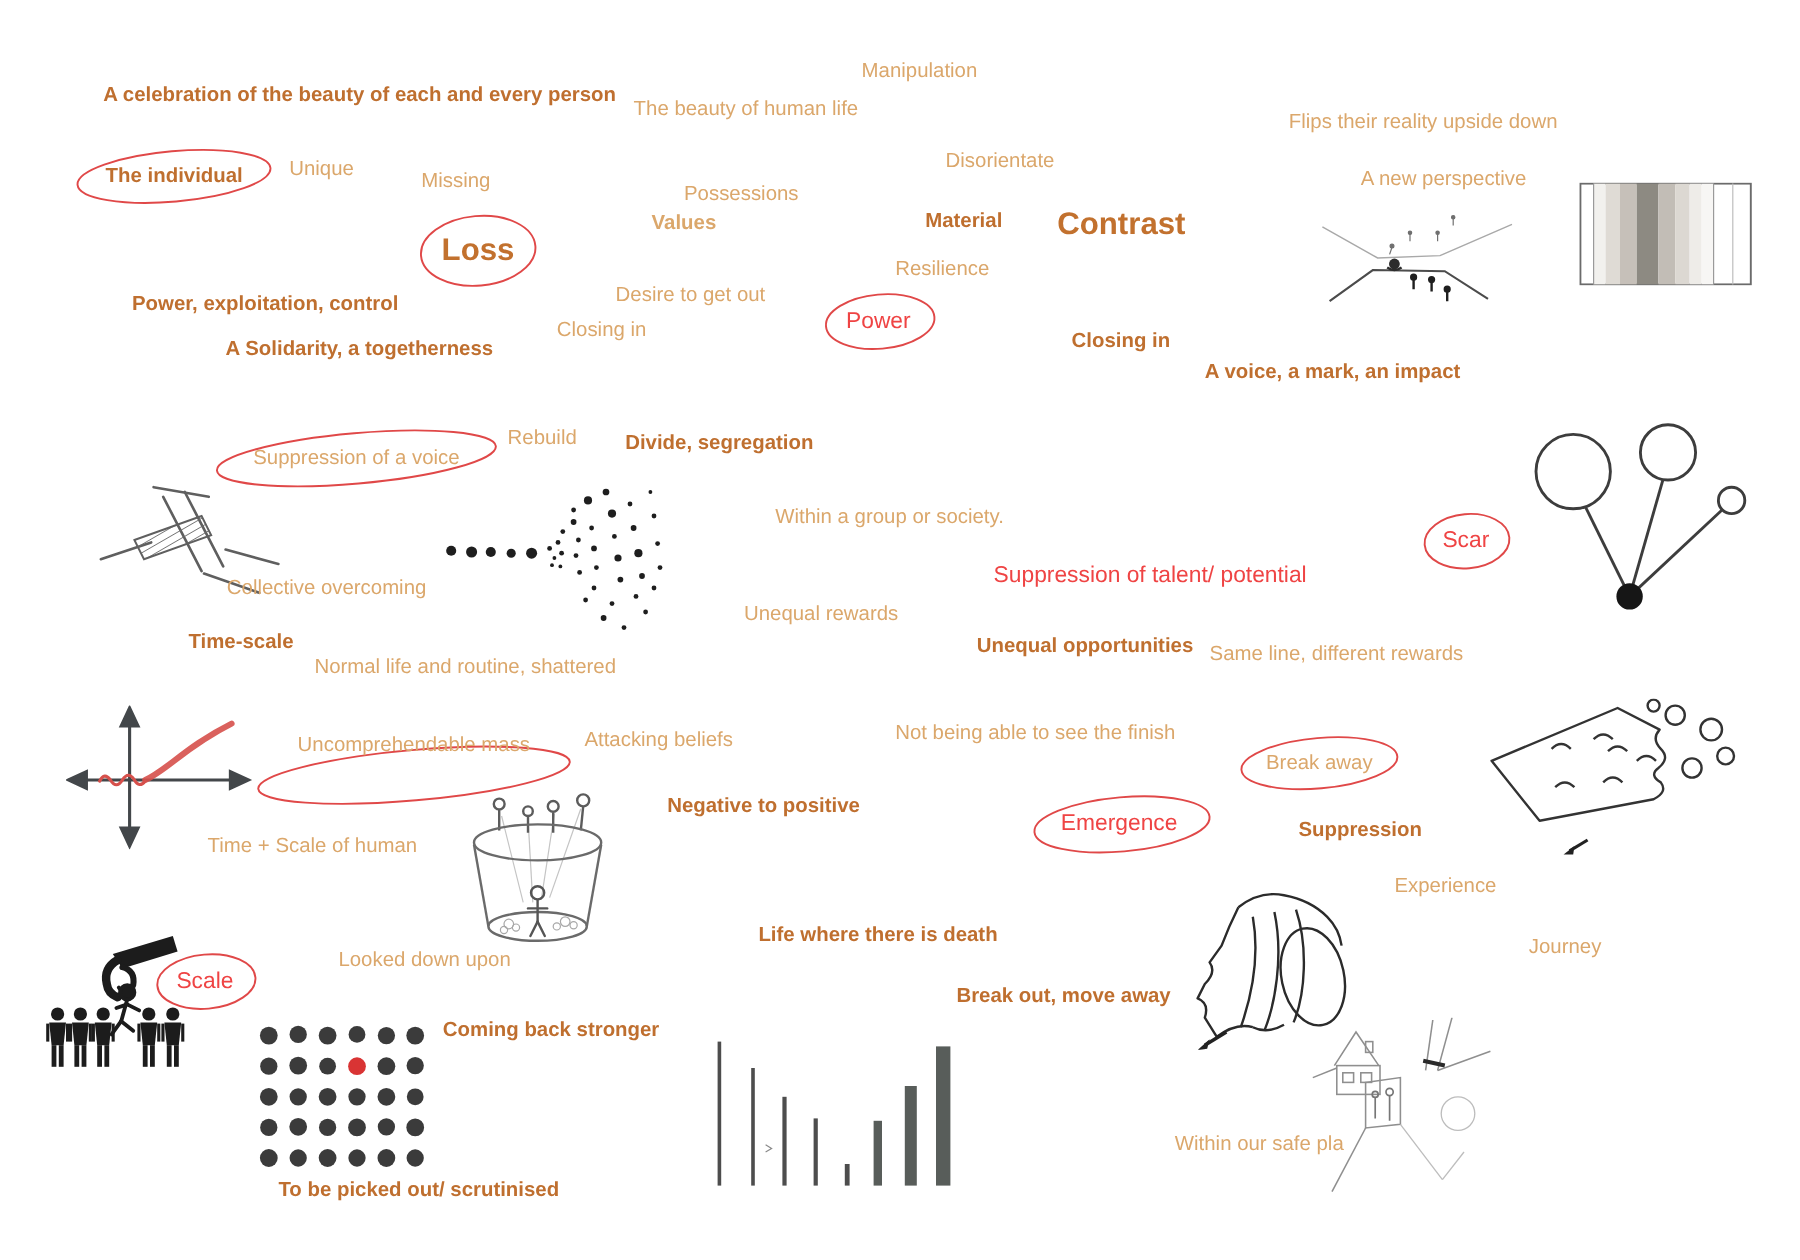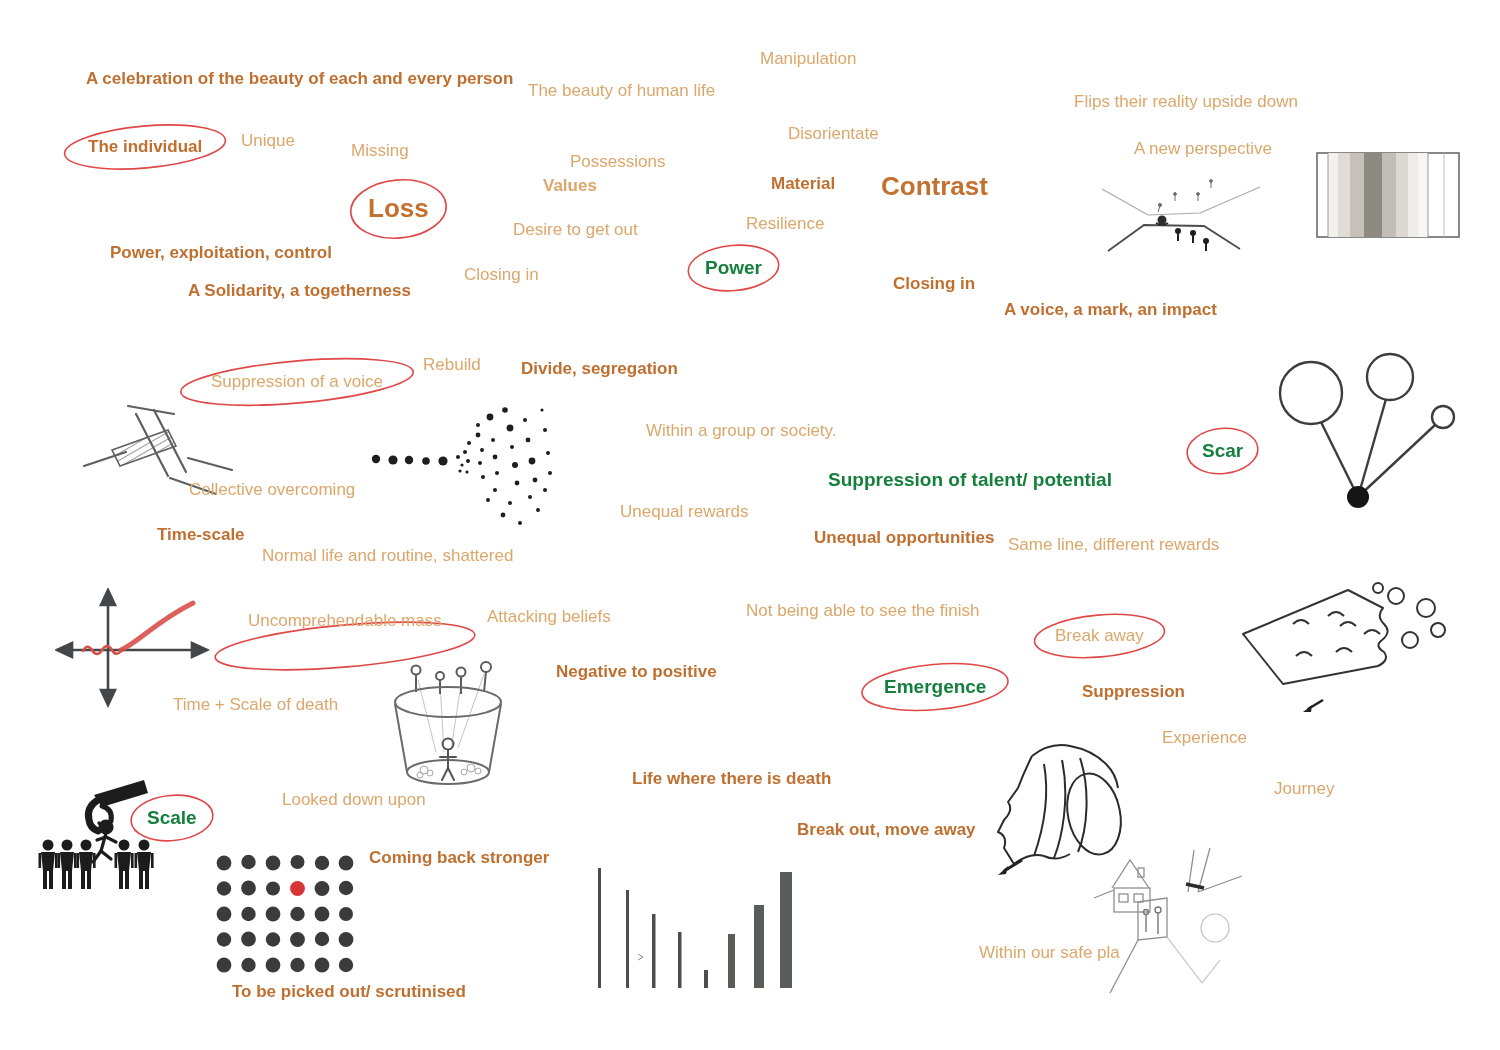--- a/index.html
+++ b/index.html
@@ -3,21 +3,21 @@
 <meta charset="utf-8">
 <style>
   html,body{margin:0;padding:0;background:#fff;}
   #board{
     position:relative;width:1500px;height:1050px;background:#ffffff;
     font-family:"Liberation Sans",sans-serif;overflow:hidden;
   }
   .label{position:absolute;white-space:nowrap;line-height:1.15;}
   .label.light{font-size:17px;font-weight:400;color:#dba76b;}
   .label.bold{font-size:17px;font-weight:700;color:#bf6f2f;}
-  .label.med{font-size:19px;font-weight:700;color:#15803d;}
+  .label.med{font-size:19px;font-weight:400;color:#ef4444;}
   .label.big{font-size:26px;font-weight:700;color:#c2712e;}
   .sk{position:absolute;}
   #circles-layer{position:absolute;left:0;top:0;pointer-events:none;}
 </style>
 </head>
 <body>
 
 <div id="board">
 
   <svg class="sk" style="left:82px;top:398px" width="180" height="110" viewBox="0 0 180 110">
@@ -365,35 +365,35 @@
       <ellipse cx="297" cy="382" rx="116.64" ry="21" transform="rotate(-5 297 382)" fill="none" stroke="#e04848" stroke-width="1.6"></ellipse>
       <ellipse cx="1222.5" cy="451" rx="35.42" ry="22.6" transform="rotate(-5 1222.5 451)" fill="none" stroke="#e04848" stroke-width="1.6"></ellipse>
       <ellipse cx="345" cy="646" rx="130.28" ry="21" transform="rotate(-5 345 646)" fill="none" stroke="#e04848" stroke-width="1.6"></ellipse>
       <ellipse cx="1099.5" cy="636" rx="65.18" ry="21" transform="rotate(-5 1099.5 636)" fill="none" stroke="#e04848" stroke-width="1.6"></ellipse>
       <ellipse cx="935" cy="687" rx="73.24000000000001" ry="22.6" transform="rotate(-5 935 687)" fill="none" stroke="#e04848" stroke-width="1.6"></ellipse>
       <ellipse cx="172" cy="818" rx="41" ry="22.6" transform="rotate(-5 172 818)" fill="none" stroke="#e04848" stroke-width="1.6"></ellipse>
     </svg>
 
   <div id="labels-layer">
       <div class="label bold" style="left: 86px; top: 69px;">A celebration of the beauty of each and every person</div>
-      <div class="label light" style="left: 760px; top: 49px;">Manipulation</div>
+      <div class="label light" style="left: 718px; top: 49px;">Manipulation</div>
       <div class="label light" style="left: 528px; top: 81px;">The beauty of human life</div>
       <div class="label light" style="left: 1074px; top: 92px;">Flips their reality upside down</div>
       <div class="label bold" style="left: 88px; top: 137px;">The individual</div>
       <div class="label light" style="left: 241px; top: 131px;">Unique</div>
       <div class="label light" style="left: 351px; top: 141px;">Missing</div>
       <div class="label light" style="left: 788px; top: 124px;">Disorientate</div>
       <div class="label light" style="left: 1134px; top: 139px;">A new perspective</div>
       <div class="label light" style="left: 570px; top: 152px;">Possessions</div>
       <div class="label light" style="left: 543px; top: 176px; font-weight: bold;">Values</div>
       <div class="label bold" style="left: 771px; top: 174px;">Material</div>
       <div class="label big" style="left: 881px; top: 172px;">Contrast</div>
       <div class="label big" style="left: 368px; top: 194px;">Loss</div>
       <div class="label light" style="left: 746px; top: 214px;">Resilience</div>
-      <div class="label light" style="left: 513px; top: 220px; text-align: center;">Desire to get out</div>
+      <div class="label light" style="left: 513px; top: 236px; text-align: center;">Desire to get out</div>
       <div class="label bold" style="left: 110px; top: 243px;">Power, exploitation, control</div>
       <div class="label med" style="left: 705px; top: 257px;">Power</div>
       <div class="label light" style="left: 464px; top: 265px;">Closing in</div>
       <div class="label bold" style="left: 893px; top: 274px;">Closing in</div>
       <div class="label bold" style="left: 188px; top: 281px;">A Solidarity, a togetherness</div>
       <div class="label bold" style="left: 1004px; top: 300px;">A voice, a mark, an impact</div>
       <div class="label light" style="left: 423px; top: 355px;">Rebuild</div>
       <div class="label bold" style="left: 521px; top: 359px;">Divide, segregation</div>
       <div class="label light" style="left: 211px; top: 372px;">Suppression of a voice</div>
       <div class="label light" style="left: 646px; top: 421px;">Within a group or society.</div>
@@ -405,21 +405,21 @@
       <div class="label bold" style="left: 814px; top: 528px;">Unequal opportunities</div>
       <div class="label light" style="left: 1008px; top: 535px;">Same line, different rewards</div>
       <div class="label light" style="left: 262px; top: 546px;">Normal life and routine, shattered</div>
       <div class="label light" style="left: 746px; top: 601px;">Not being able to see the finish</div>
       <div class="label light" style="left: 487px; top: 607px;">Attacking beliefs</div>
       <div class="label light" style="left: 248px; top: 611px;">Uncomprehendable mass</div>
       <div class="label light" style="left: 1055px; top: 626px;">Break away</div>
       <div class="label bold" style="left: 556px; top: 662px;">Negative to positive</div>
       <div class="label med" style="left: 884px; top: 676px;">Emergence</div>
       <div class="label bold" style="left: 1058px; top: 682px; margin-left: 24px;">Suppression</div>
-      <div class="label light" style="left: 173px; top: 695px;">Time + Scale of death</div>
+      <div class="label light" style="left: 173px; top: 695px;">Time + Scale of human</div>
       <div class="label light" style="left: 1162px; top: 728px;">Experience</div>
       <div class="label bold" style="left: 632px; top: 769px;">Life where there is death</div>
       <div class="label light" style="left: 1274px; top: 779px;">Journey</div>
       <div class="label light" style="left: 282px; top: 790px;">Looked down upon</div>
       <div class="label med" style="left: 147px; top: 807px;">Scale</div>
       <div class="label bold" style="left: 797px; top: 820px;">Break out, move away</div>
       <div class="label bold" style="left: 369px; top: 848px;">Coming back stronger</div>
       <div class="label light" style="left: 979px; top: 943px;">Within our safe pla</div>
       <div class="label bold" style="left: 232px; top: 982px;">To be picked out/ scrutinised</div>
     </div>

